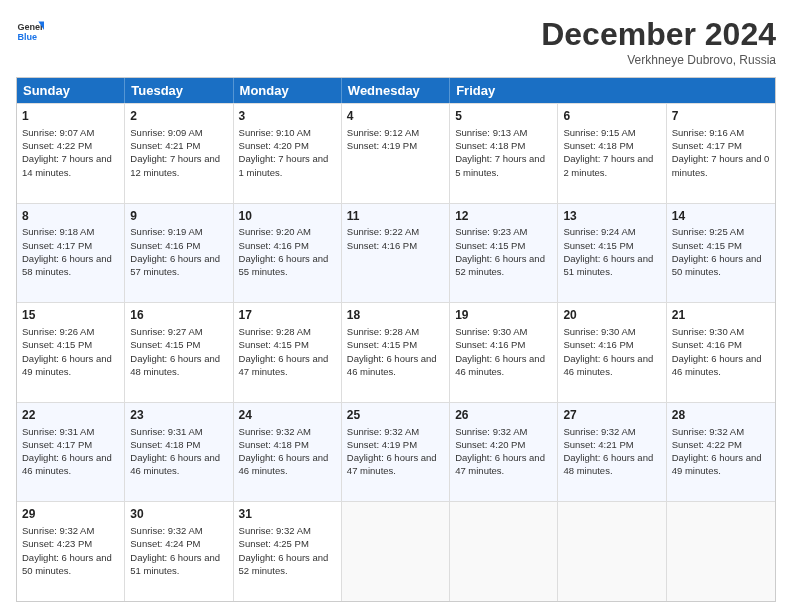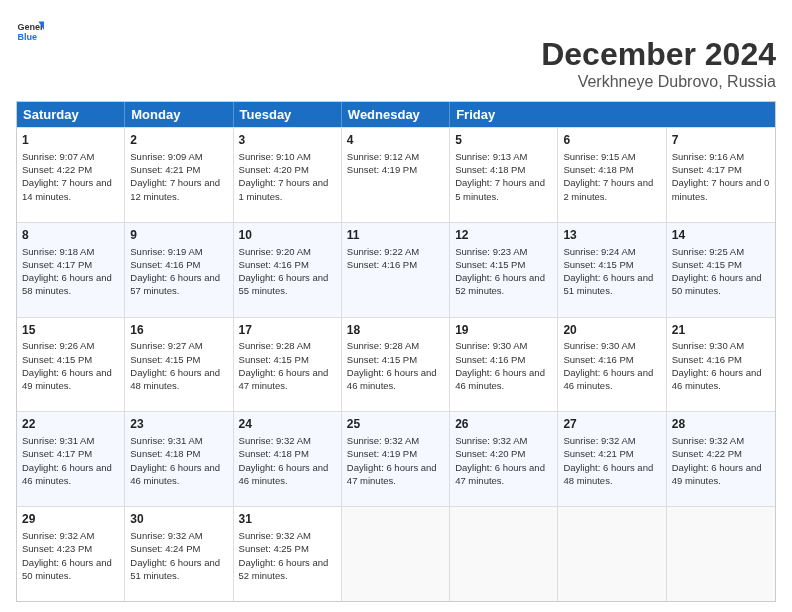--- a/index.html
+++ b/index.html
@@ -32,24 +32,23 @@
       width: 28px;
       height: 28px;
     }
     .title-block {
       text-align: right;
     }
     .month-title {
       font-size: 32px;
       font-weight: bold;
       color: #333;
-      margin-top: 20px;
     }
     .location {
-      font-size: 16px;
+      font-size: 12px;
       color: #555;
     }
     .calendar {
       flex: 1;
       display: flex;
       flex-direction: column;
       border: 1px solid #ccc;
     }
     .cal-header {
       display: grid;
@@ -117,23 +116,23 @@
       </svg>
     </div>
     <div class="title-block">
       <div class="month-title">December 2024</div>
       <div class="location">Verkhneye Dubrovo, Russia</div>
     </div>
   </div>
 
   <div class="calendar">
     <div class="cal-header">
-      <div class="cal-header-cell">Saturday</div>
+      <div class="cal-header-cell">Sunday</div>
+      <div class="cal-header-cell">Tuesday</div>
       <div class="cal-header-cell">Monday</div>
-      <div class="cal-header-cell">Tuesday</div>
       <div class="cal-header-cell">Wednesday</div>
       <div class="cal-header-cell">Friday</div>
     </div>
     <div class="cal-body" id="cal-body">
     <div class="cal-row">
           <div class="cal-cell"><span class="day-num">1</span><span>Sunrise: 9:07 AM</span><br><span>Sunset: 4:22 PM</span><br><span>Daylight: 7 hours and 14 minutes.</span></div>
           <div class="cal-cell"><span class="day-num">2</span><span>Sunrise: 9:09 AM</span><br><span>Sunset: 4:21 PM</span><br><span>Daylight: 7 hours and 12 minutes.</span></div>
           <div class="cal-cell"><span class="day-num">3</span><span>Sunrise: 9:10 AM</span><br><span>Sunset: 4:20 PM</span><br><span>Daylight: 7 hours and 1 minutes.</span></div>
           <div class="cal-cell"><span class="day-num">4</span><span>Sunrise: 9:12 AM</span><br><span>Sunset: 4:19 PM</span><br></div>
           <div class="cal-cell"><span class="day-num">5</span><span>Sunrise: 9:13 AM</span><br><span>Sunset: 4:18 PM</span><br><span>Daylight: 7 hours and 5 minutes.</span></div>

